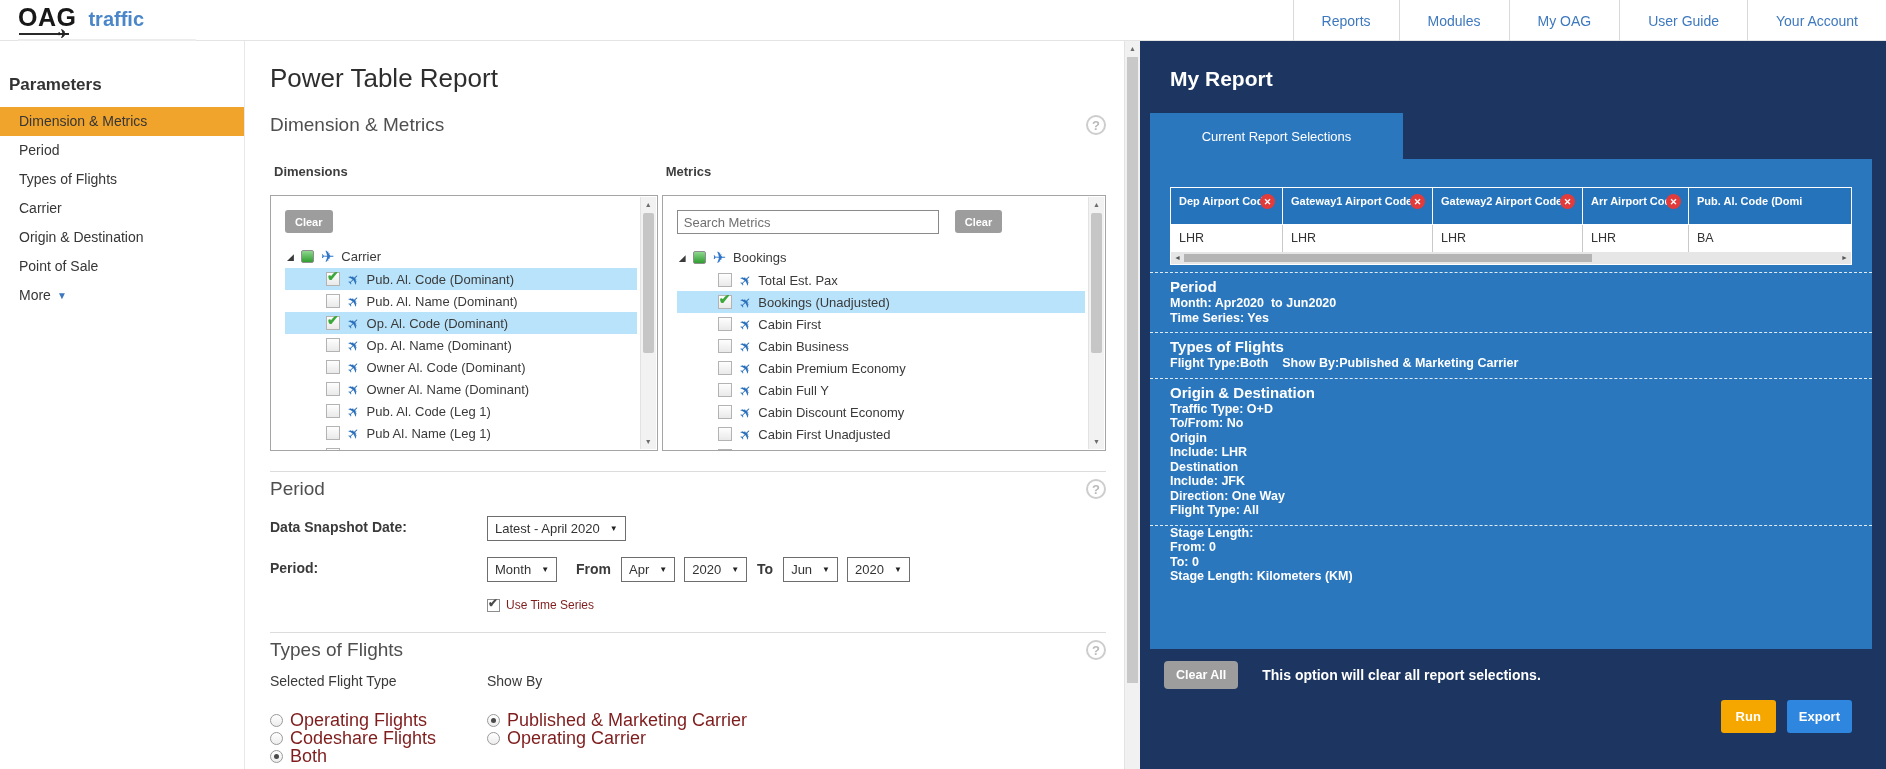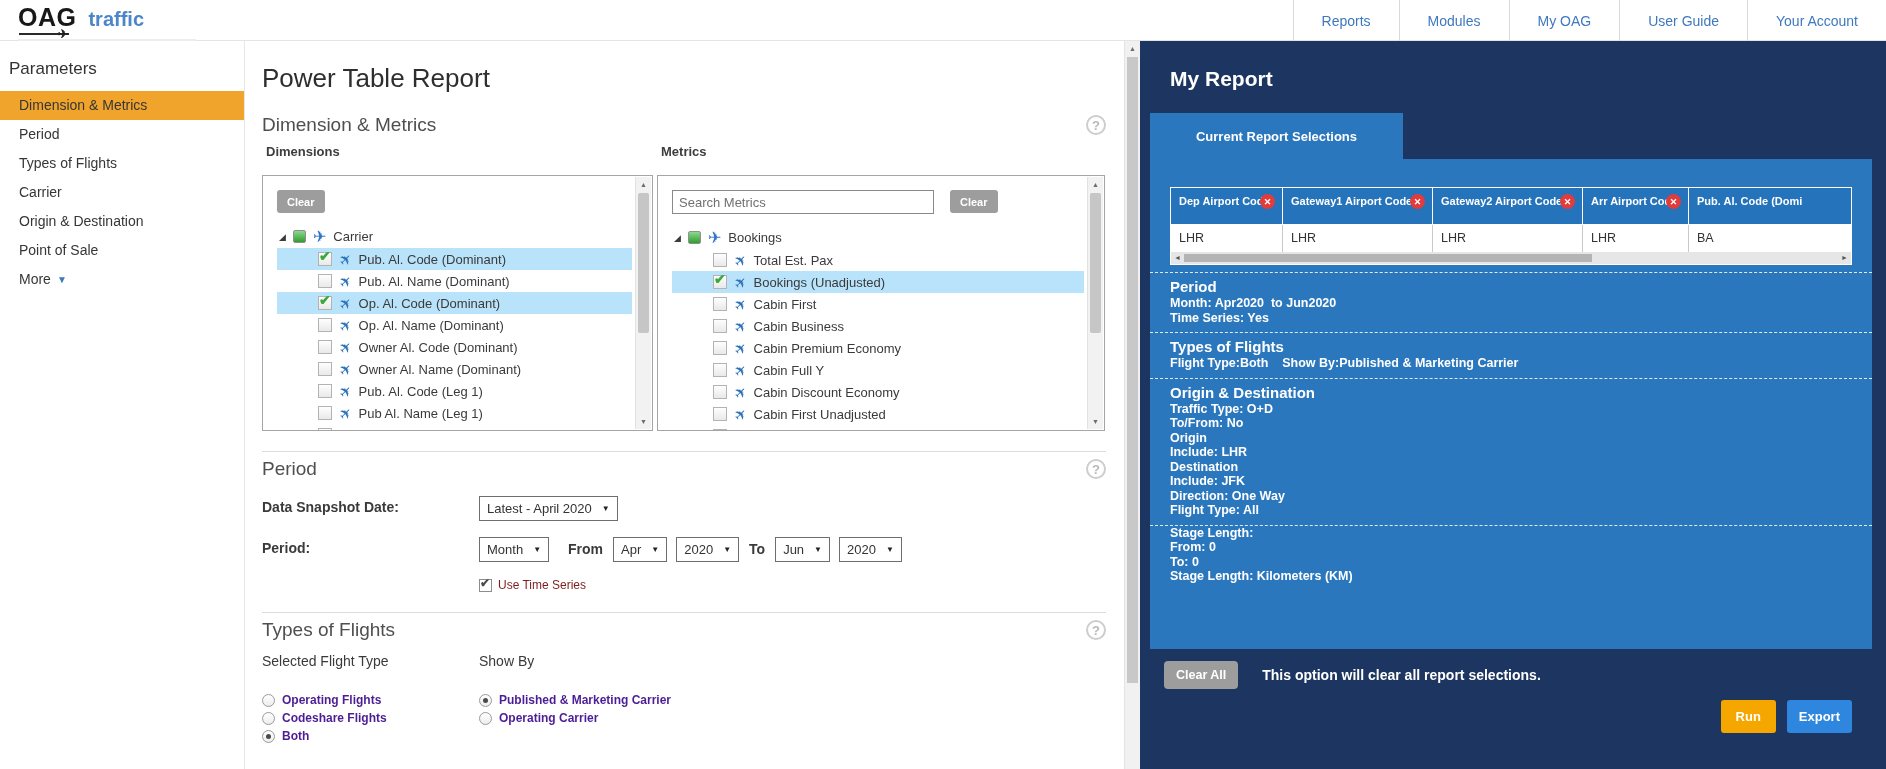--- a/index.html
+++ b/index.html
@@ -16,35 +16,35 @@
   .logo-swoosh { position:absolute; left:1px; bottom:-3px; width:50px; border-bottom:2px solid #2a2a2a; }
   .logo-plane { position:absolute; left:40px; bottom:-9px; font-size:12px; color:#222; }
   .logo-traffic { font-size:20px; font-weight:bold; color:#4a86c8; margin-left:12px; }
   .nav { position:absolute; right:0; top:0; height:41px; display:flex; }
   .nav-item { display:flex; align-items:center; padding:0 28px; border-left:1px solid #d9d9d9;
     color:#3e78be; font-size:14px; cursor:pointer; }
 
   
   .sidebar { position:absolute; left:0; top:41px; width:245px; height:728px; background:#fff;
     border-right:1px solid #e8e8e8; }
-  .sidebar-title { margin:18px 0 12px 9px; font-size:17px; color:#333; }
+  .sidebar-title { margin:34px 0 12px 9px; font-size:17px; color:#333;font-weight:bold; }
   .side-item { height:29px; line-height:29px; padding-left:19px; font-size:14px; color:#363636; cursor:pointer; }
   .side-item.active { background:#f1a42b; }
   .side-item .caret { display:none; color:#3e78be; font-size:10px; margin-left:6px; vertical-align:1px; }
   .side-item.caret .caret { display:inline; }
 
   
   .main { position:absolute; left:246px; top:41px; width:878px; height:728px; background:#fff;
-    padding:14px 18px 0 16px; overflow:hidden; }
+    padding:14px 18px 0 24px; overflow:hidden; }
   .page-title { font-size:26px; color:#2e2e2e; font-weight:500; margin:8px 0 20px; }
   .sec-head { display:flex; justify-content:space-between; align-items:center; margin-top:6px; }
   .sec-title { font-size:19px; color:#4f4f4f; font-weight:400; }
   .help { width:20px; height:20px; border:2px solid #cdcdcd; border-radius:50%; color:#b9b9b9;
     font-size:13px; font-weight:bold; display:flex; align-items:center; justify-content:center; }
-  .cols { display:flex; gap:4px; margin-top:4px; }
+  .cols { display:flex; gap:4px; margin-top:24px; }
   .col-dim { width:391px; } .col-met { width:448px; }
   .col-label { font-size:13px; font-weight:bold; color:#3d3d3d; margin:4px 0 16px 4px; }
   .listbox { position:relative; border:1px solid #a5a5a5; height:256px; overflow:hidden;
     padding:14px 20px 0 14px; }
   .search-row { display:flex; gap:16px; margin-bottom:12px; }
   .search-input { width:262px; height:24px; border:1px solid #8a8a8a; font-size:13px; color:#333;
     padding:0 6px; font-family:inherit; }
   .search-input::placeholder { color:#707070; }
   .btn-sm { background:#9d9d9d; color:#fff; border:none; border-radius:3px; font-size:11px;
     font-weight:bold; height:23px; padding:0 10px; cursor:pointer; font-family:inherit; }
@@ -81,33 +81,33 @@
   .ts-label { font-size:12px; color:#7f1d1d; }
 
   .tof-cols { display:flex; margin-top:12px; }
   .tof-col1 { width:217px; } .tof-col2 { flex:1; }
   .tof-label { font-size:14px; font-weight:normal; color:#3a3a3a; margin-bottom:22px; }
   .radio-row { display:flex; align-items:center; gap:7px; height:18px; cursor:pointer; }
   .radio { position:relative; width:13px; height:13px; border:1px solid #9a9a9a; border-radius:50%;
     background:linear-gradient(#fff,#ededed); flex:none; }
   .radio .dot { display:none; position:absolute; inset:3px; border-radius:50%; background:#4a4a4a; }
   .radio-row.selected .radio .dot { display:block; }
-  .radio-label { font-size:12px; color:#4c1d95;font-weight:bold; }
+  .radio-label { font-size:18px; color:#7f1d1d; }
 
   
   .page-scroll { position:absolute; left:1124px; top:41px; width:16px; height:728px; background:#f1f1f1;
     border-left:1px solid #e3e3e3; }
   .page-scroll .arr { position:absolute; top:4px; left:0; width:100%; text-align:center; font-size:7px; color:#6d6d6d; }
   .page-scroll .thumb { position:absolute; left:2px; right:2px; top:16px; height:86%; background:#c8c8c8; }
 
   
   .panel { position:absolute; left:1140px; top:41px; width:746px; height:728px; background:#1d3661; color:#fff; }
   .panel-title { position:absolute; top:26px; left:30px; font-size:21px; font-weight:bold; }
   .tab { position:absolute; top:72px; left:10px; width:253px; height:46px; background:#2b77bd;
-    display:flex; align-items:center; justify-content:center; font-size:13px; font-weight:bold; cursor:pointer; }
+    display:flex; align-items:center; justify-content:center; font-size:13px; font-weight:normal; cursor:pointer; }
   .panel-box { position:absolute; top:118px; left:10px; width:722px; height:490px; background:#2b77bd;
     padding:14px 20px 0; overflow:hidden; }
   .dm-row { display:flex; align-items:center; gap:26px; margin-top:16px; }
   .dm-title { font-size:15px; font-weight:bold; }
   .rtable { margin-top:14px; border:1px solid #fff; border-bottom:none; }
   .thead { display:flex; background:#2573ba; }
   .th { position:relative; height:36px; padding:7px 24px 0 8px; border-right:1px solid #fff;
     font-size:11px; font-weight:bold; white-space:nowrap; overflow:hidden; }
   .th:last-child { border-right:none; }
   .th .x { display:none; position:absolute; top:6px; right:7px; width:15px; height:15px; border-radius:50%;

